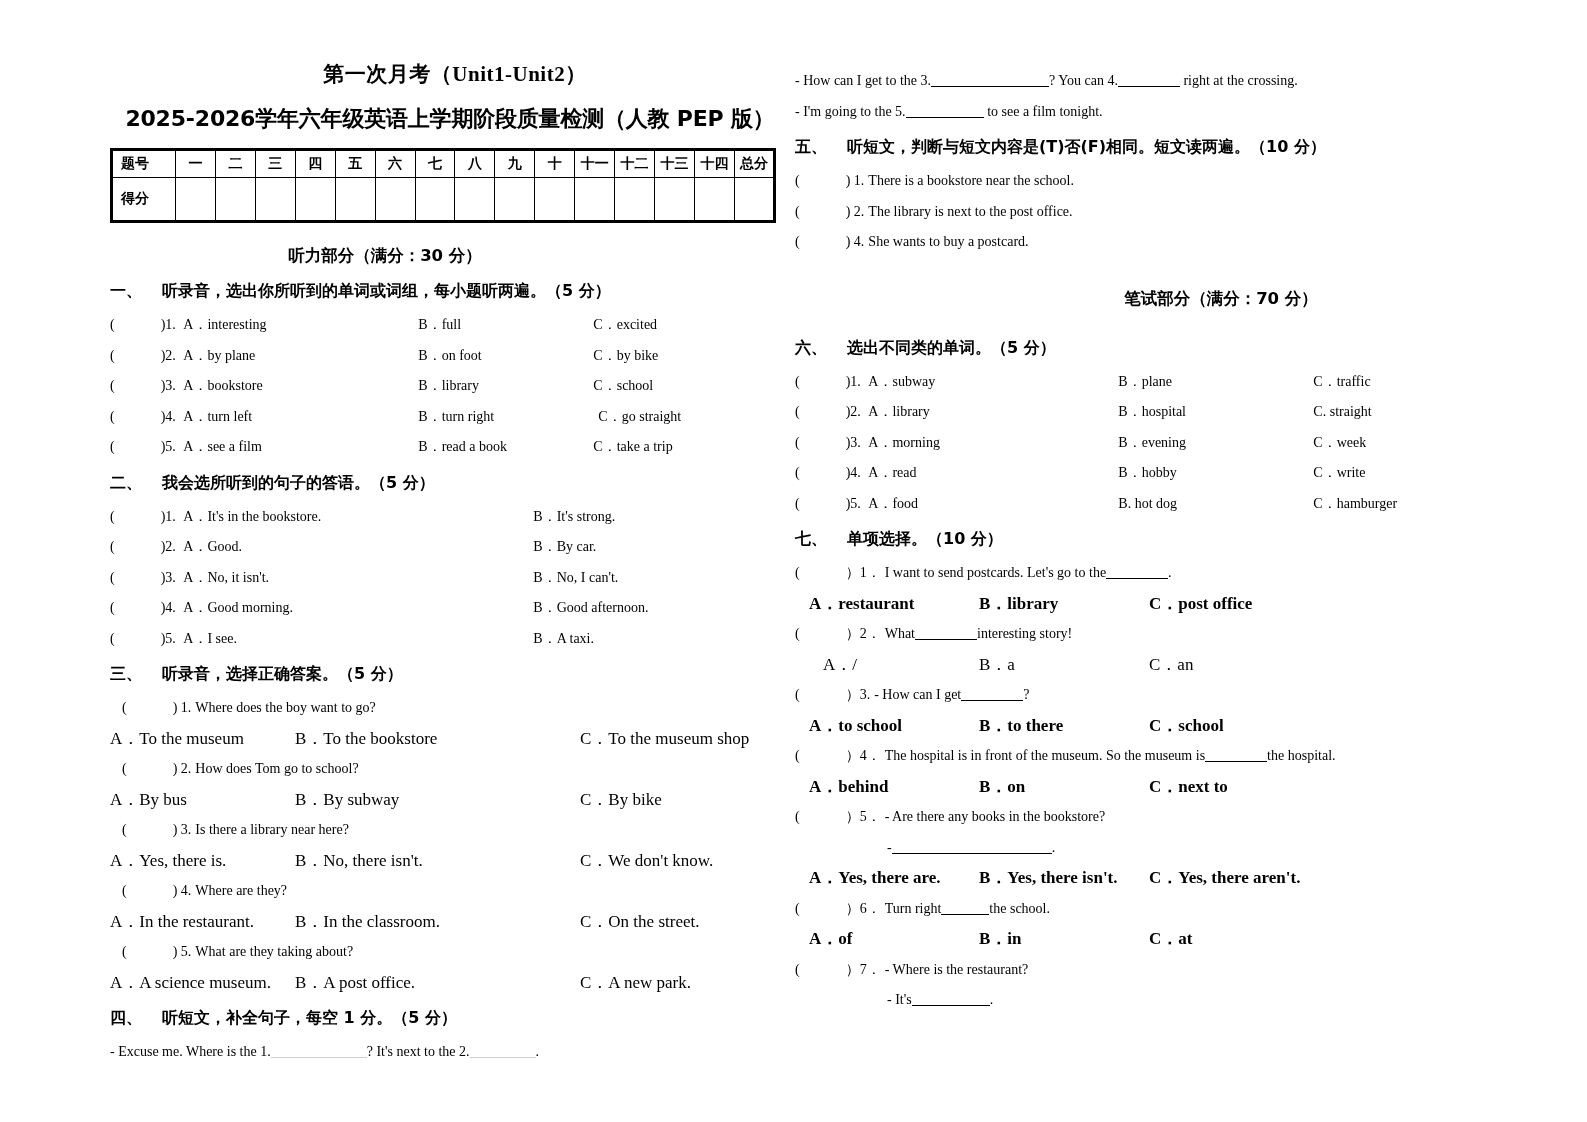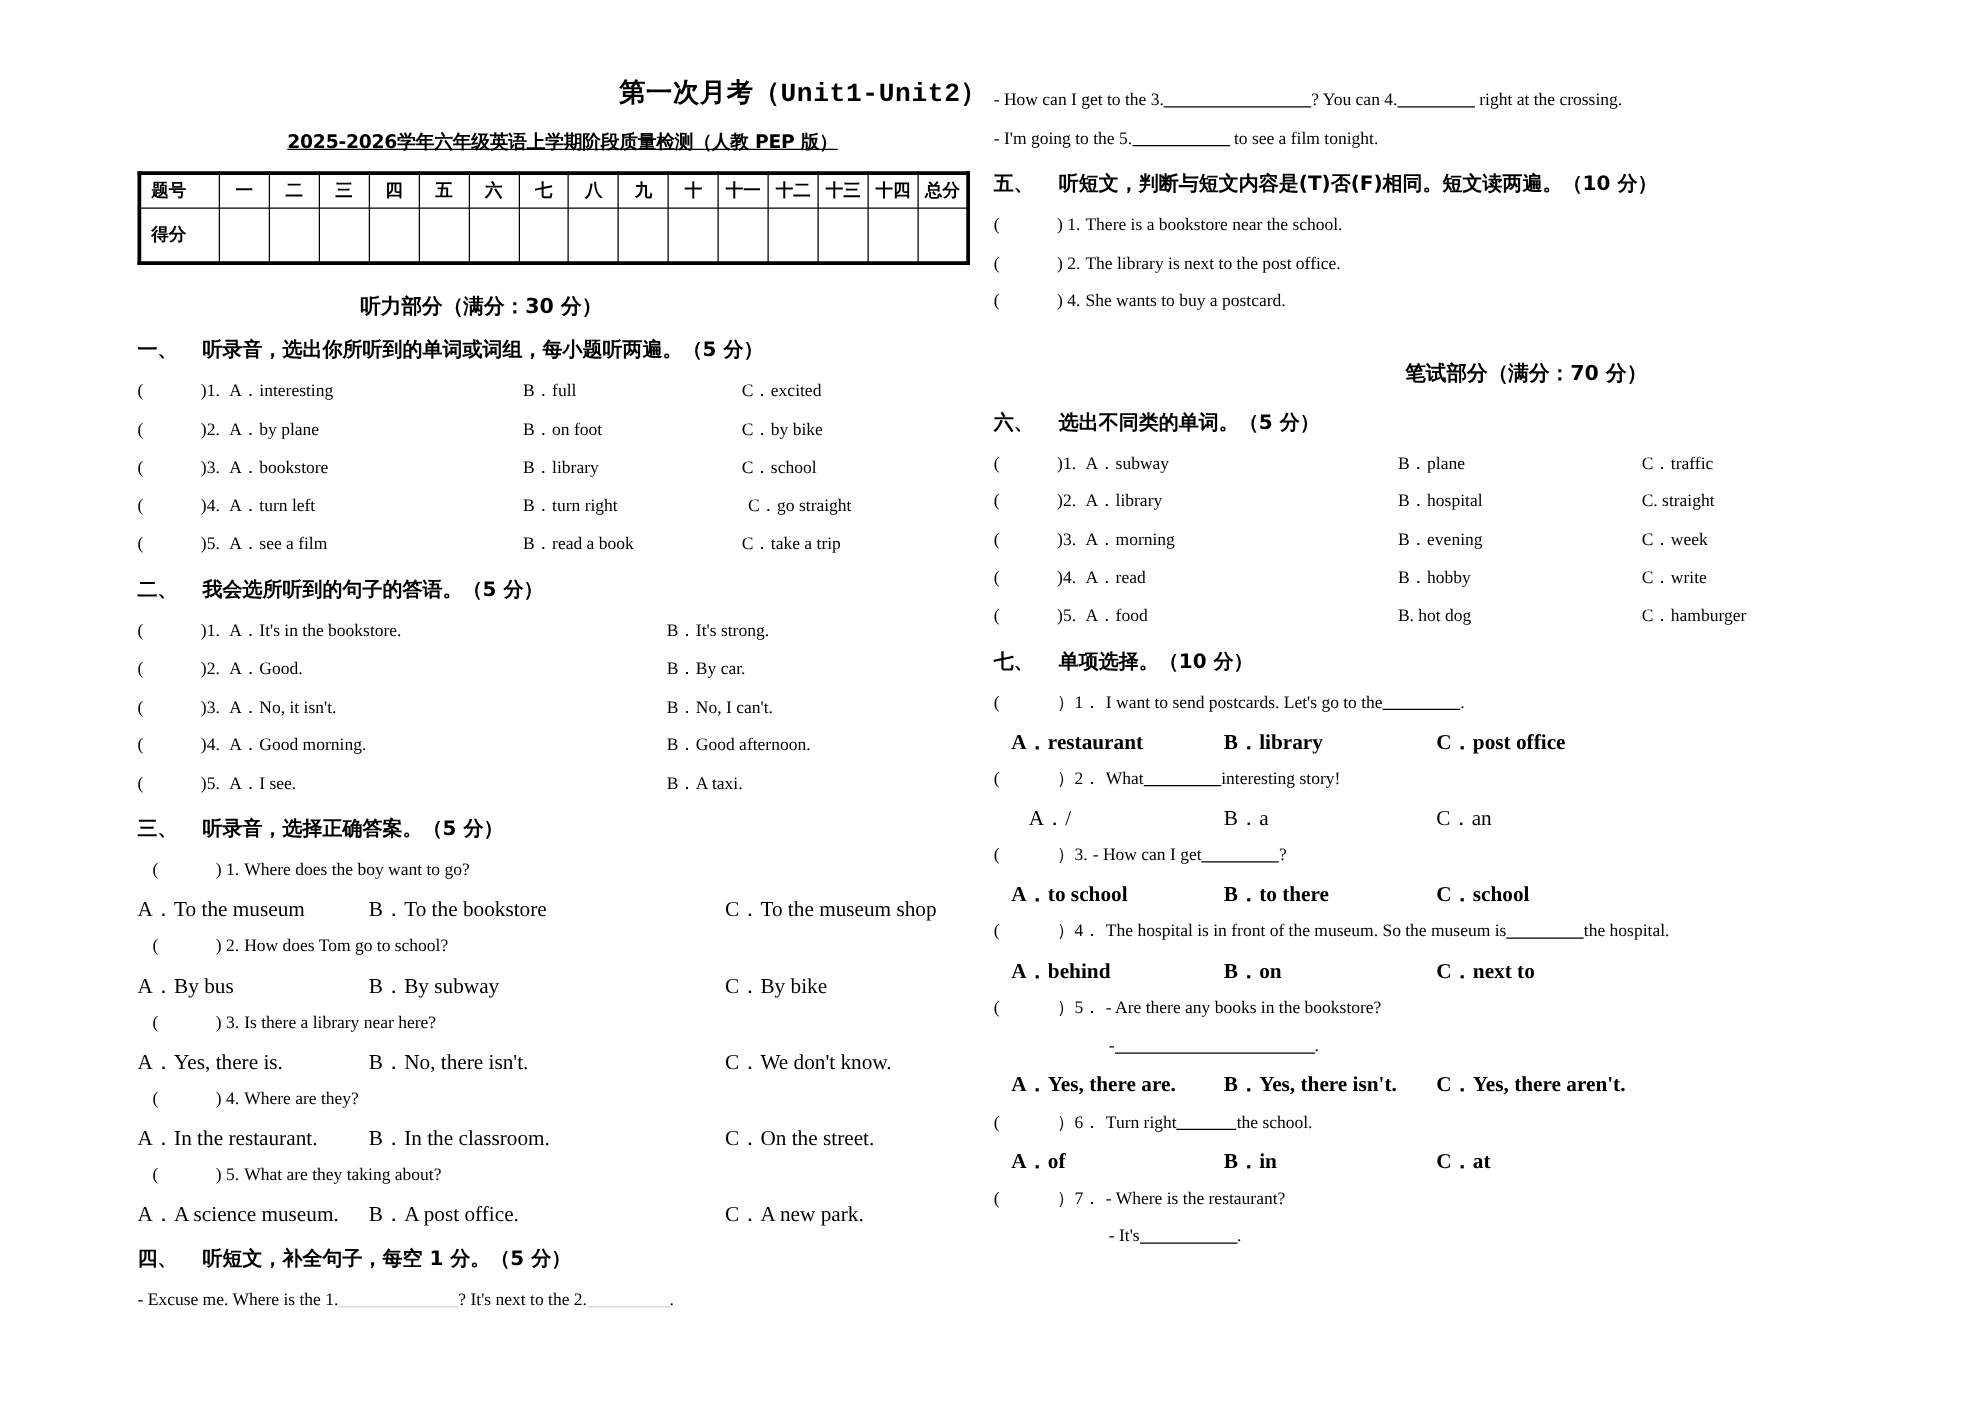--- a/index.html
+++ b/index.html
@@ -33,36 +33,35 @@
     box-sizing: border-box;
   }
   .col-right {
     width: 797px;
     padding: 66px 90px 0 5px;
     box-sizing: border-box;
   }
 
   
   .title-main {
-    font-family: Liberation Mono, monospace;
+    font-family: Liberation Serif, serif;
     font-weight: bold;
     font-size: 21px;
-    text-align: right;
+    text-align: center;
     letter-spacing: 0.5px;
     margin: 0 0 16px 0;
     padding-left: 10px;
   }
   .title-sub {
     font-family: "DejaVu Sans", "Liberation Sans", sans-serif;
     font-weight: bold;
-    font-size: 15px;
+    font-size: 22px;
     text-align: center;
     margin: 0 0 14px 0;
     letter-spacing: -0.2px;
-    text-decoration: underline;
   }
 
   
   .score-table {
     border-collapse: collapse;
     width: 666px;
     border: 3px solid #000;
     table-layout: fixed;
   }
   .score-table td {
@@ -82,21 +81,21 @@
     font-family: "DejaVu Sans", "Liberation Sans", sans-serif;
     font-weight: bold;
     font-size: 16.5px;
     text-align: center;
     margin: 22px 0 14px 0;
     padding-right: 130px;
   }
   .part-banner.right {
     padding-right: 0;
     padding-left: 150px;
-    margin: 30px 0 18px 0;
+    margin: 30px 0 28px 0;
     text-align: center;
   }
 
   
   .sec-head {
     font-family: "DejaVu Sans", "Liberation Sans", sans-serif;
     font-weight: bold;
     font-size: 16px;
     margin: 10px 0 8px 0;
     white-space: nowrap;

